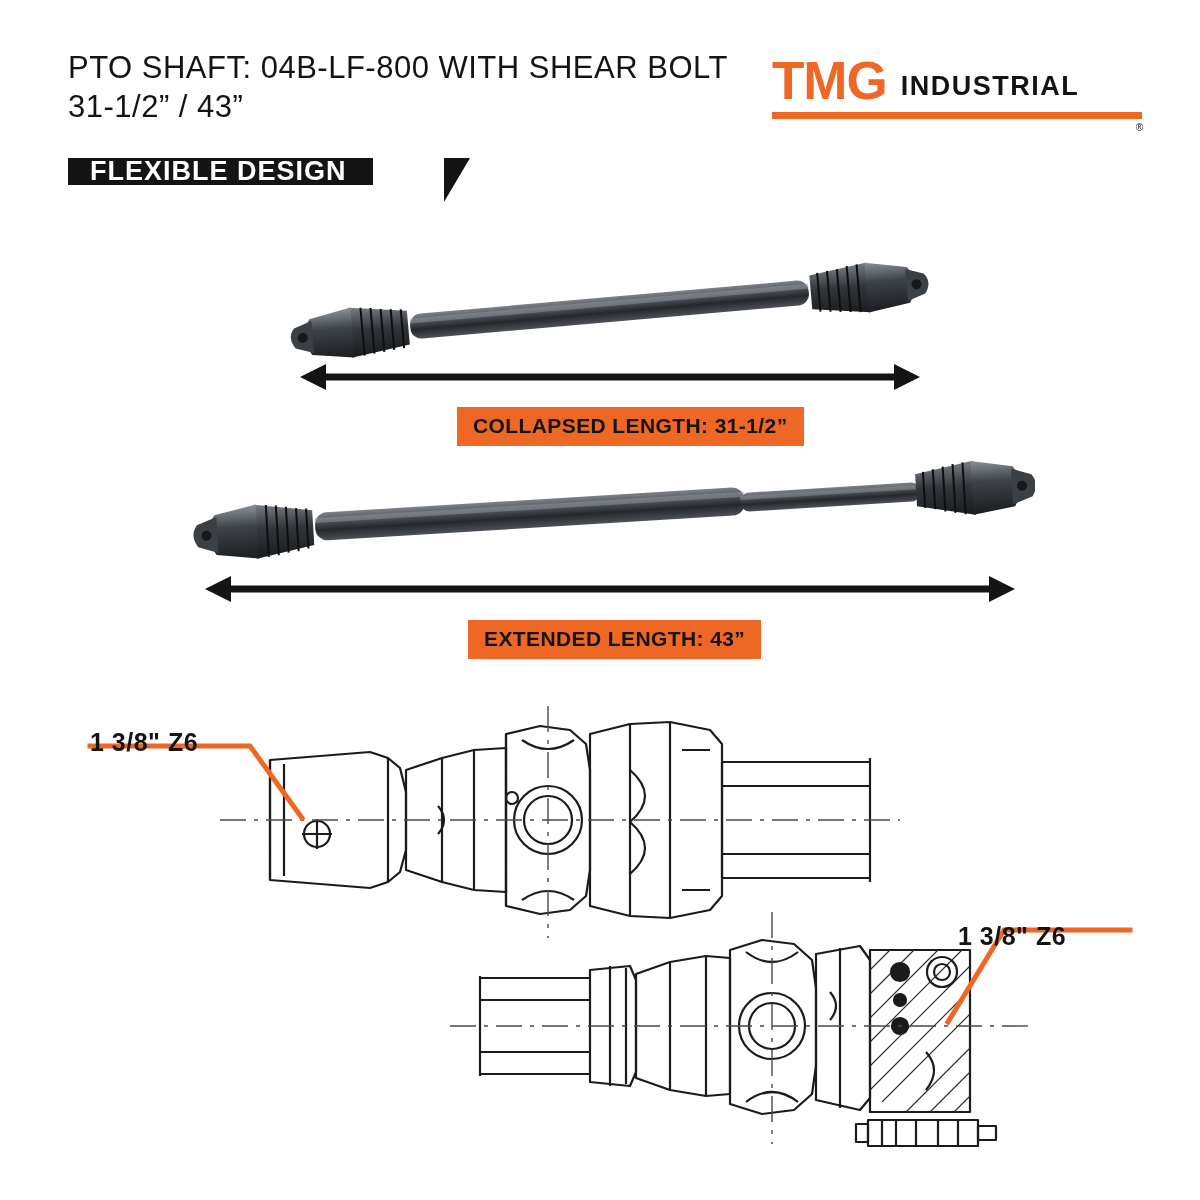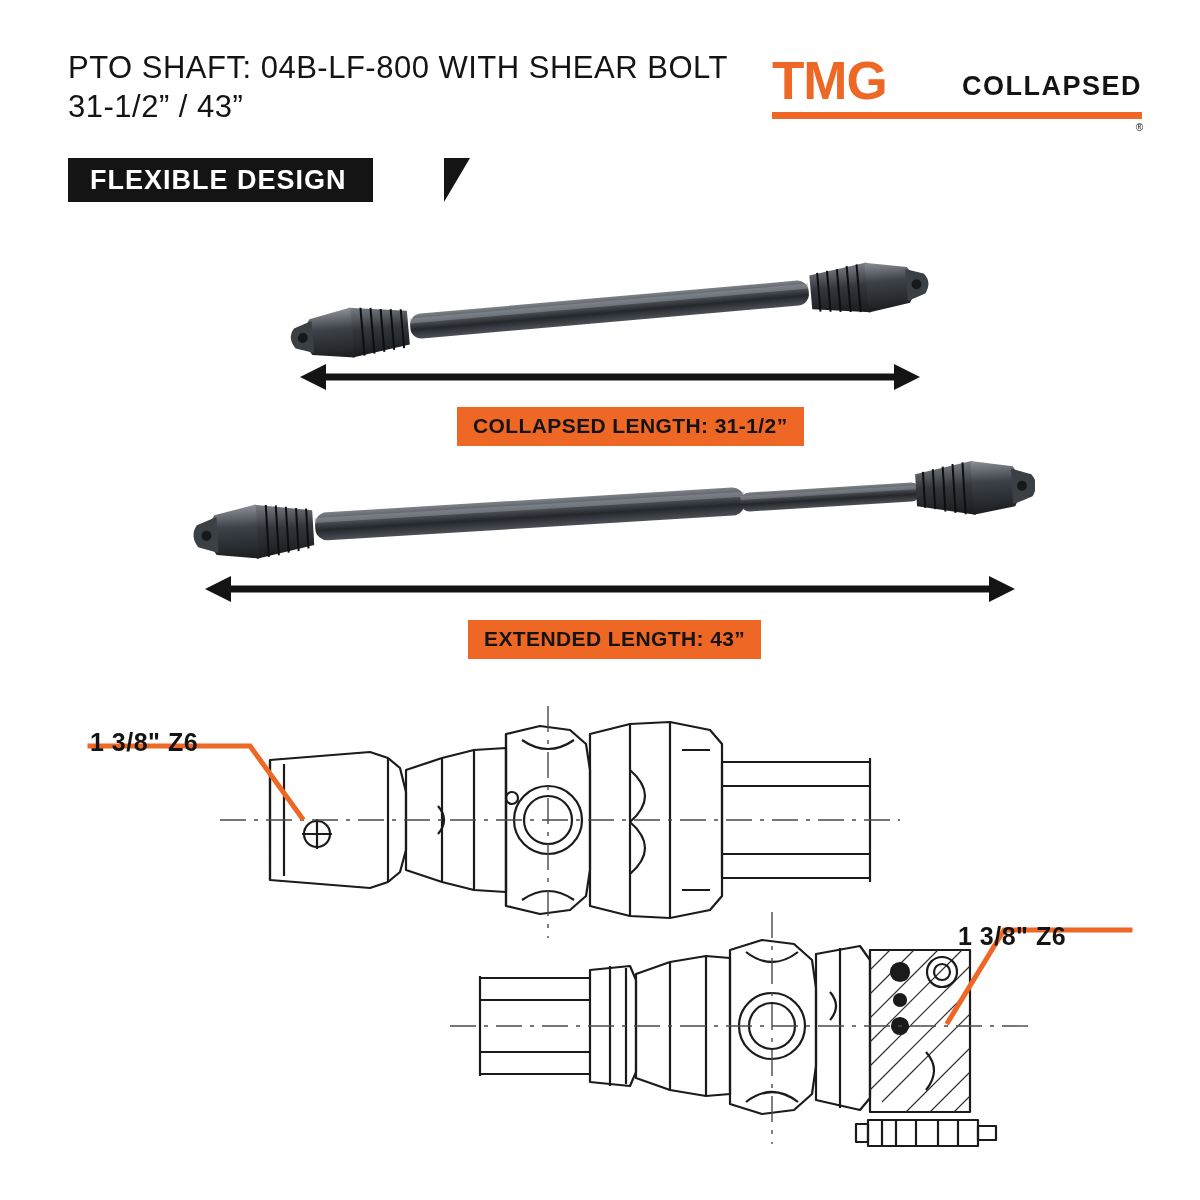--- a/index.html
+++ b/index.html
@@ -36,21 +36,21 @@
   .logo {
     position: absolute;
     right: 58px;
     top: 58px;
     width: 370px;
     text-align: right;
   }
   .logo-row {
     display: flex;
     align-items: flex-end;
-    justify-content: space-between;
+    justify-content: flex-start;
     gap: 14px;
   }
   .logo-tmg {
     font-size: 53px;
     font-weight: bold;
     letter-spacing: -1px;
     color: #ef6724;
     line-height: 46px;
   }
   .logo-industrial {
@@ -73,21 +73,21 @@
     right: -1px;
     top: 10px;
     font-size: 10px;
     color: #141414;
   }
 
   .badge {
     position: absolute;
     left: 68px;
     top: 158px;
-    height: 44px;
+    height: 27px;
     background: #141414;
     color: #ffffff;
     font-size: 27px;
     font-weight: bold;
     letter-spacing: 1px;
     display: flex;
     align-items: center;
     padding: 0 26px 0 22px;
     text-transform: uppercase;
   }
@@ -130,21 +130,21 @@
 </head>
 <body>
 
 <div class="page">
 
   <div class="title">PTO SHAFT: 04B-LF-800 WITH SHEAR BOLT 31-1/2” / 43”</div>
 
   <div class="logo">
     <div class="logo-row">
       <div class="logo-tmg">TMG</div>
-      <div class="logo-industrial">COLLAPSED</div>
+      <div class="logo-industrial">INDUSTRIAL</div>
     </div>
     <div class="logo-rule">
       <span class="logo-reg">®</span>
     </div>
   </div>
 
   <div class="badge">FLEXIBLE DESIGN</div>
   <div class="badge-tail"></div>
 
   <div class="shaft-wrap" style="left:280px; top:255px;">

